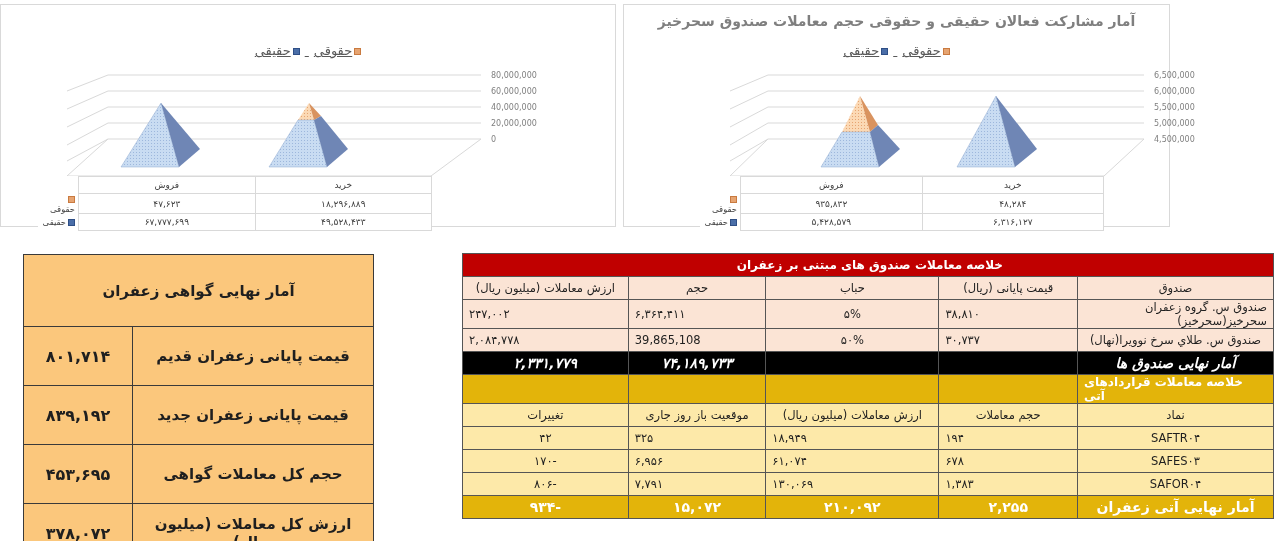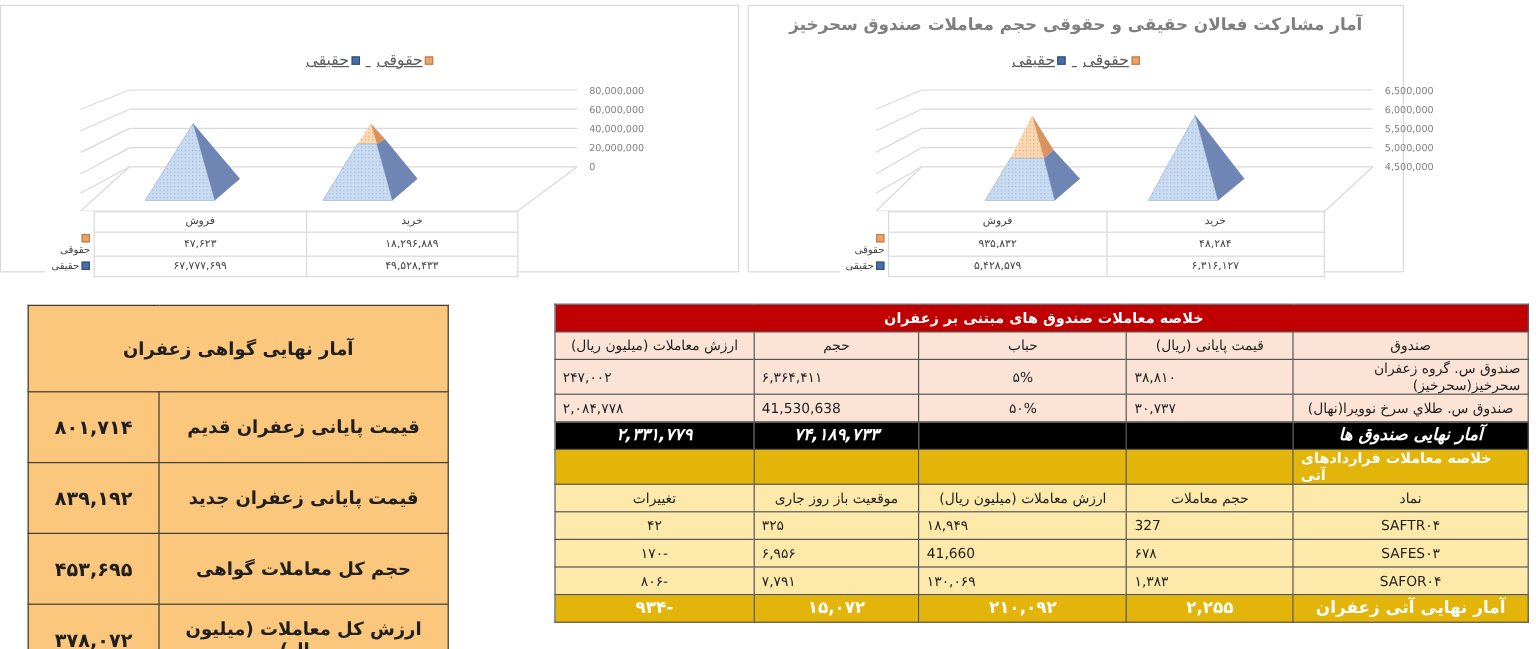--- a/index.html
+++ b/index.html
@@ -257,21 +257,21 @@
     <td style="text-align:right;">صندوق س. گروه زعفران سحرخیز(سحرخیز)</td>
     <td class="num">۳۸,۸۱۰</td>
     <td>۵%</td>
     <td class="num">۶,۳۶۴,۴۱۱</td>
     <td class="num">۲۴۷,۰۰۲</td>
   </tr>
   <tr class="pink">
     <td>صندوق س. طلاي سرخ نوويرا(نهال)</td>
     <td class="num">۳۰,۷۳۷</td>
     <td>۵۰%</td>
-    <td class="num">41,530,638</td>
+    <td class="num">39,865,108</td>
     <td class="num">۲,۰۸۴,۷۷۸</td>
   </tr>
   <tr class="red-total">
     <td class="lbl">آمار نهایی صندوق ها</td>
     <td></td>
     <td></td>
     <td class="num">۷۴,۱۸۹,۷۳۳</td>
     <td class="num">۲,۳۳۱,۷۷۹</td>
   </tr>
   <tr class="gold-head">
@@ -284,29 +284,29 @@
 
   <tr class="gold-light">
     <td>نماد</td>
     <td>حجم معاملات</td>
     <td>ارزش معاملات (میلیون ریال)</td>
     <td>موقعیت باز روز جاری</td>
     <td>تغییرات</td>
   </tr>
   <tr class="gold-light">
     <td>SAFTR۰۴</td>
-    <td class="num">327</td>
+    <td class="num">۱۹۴</td>
     <td class="num">۱۸,۹۴۹</td>
     <td class="num">۳۲۵</td>
     <td class="chg">۴۲</td>
   </tr>
   <tr class="gold-light">
     <td>SAFES۰۳</td>
     <td class="num">۶۷۸</td>
-    <td class="num">41,660</td>
+    <td class="num">۶۱,۰۷۴</td>
     <td class="num">۶,۹۵۶</td>
     <td class="chg">-۱۷۰</td>
   </tr>
   <tr class="gold-light">
     <td>SAFOR۰۴</td>
     <td class="num">۱,۳۸۳</td>
     <td class="num">۱۳۰,۰۶۹</td>
     <td class="num">۷,۷۹۱</td>
     <td class="chg">-۸۰۶</td>
   </tr>

